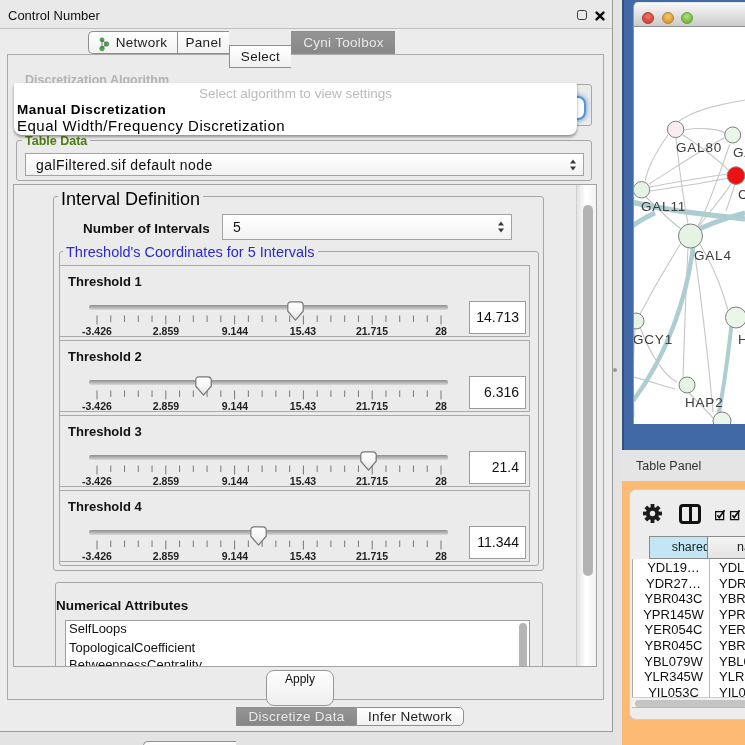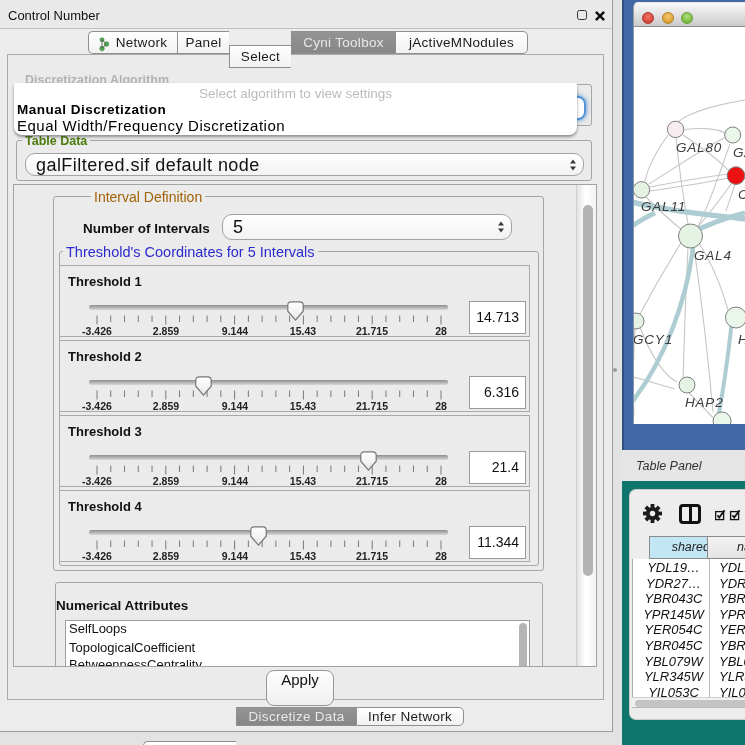--- a/index.html
+++ b/index.html
@@ -14,50 +14,50 @@
 #tabpanel { position:absolute; left:7px; top:54px; width:597px; height:646px;
   border:1px solid #a9a9a9; background:#ebebeb; }
 .seg { position:absolute; top:31px; height:23px; background:linear-gradient(#ffffff,#f1f1f1);
   border-top:1px solid #8f8f8f; border-bottom:1px solid #8f8f8f;
   font-size:13.5px; font-weight:normal; color:#1c1c1c; text-align:center; line-height:22px; letter-spacing:0.3px; }
 .seg.dark { background:linear-gradient(#949494,#878787); color:#e8e8e8; }
 .groupbox { position:absolute; border:1px solid #a6a6a6; border-radius:3px; }
 .gtitle { position:absolute; font-size:12.5px; font-weight:bold; color:#4d7c0f;
   background:#ebebeb; padding:0 3px; white-space:nowrap; }
 .combo { position:absolute; background:linear-gradient(#ffffff,#f2f2f2); border:1px solid #a3a3a3;
-  border-radius:10px; font-size:18px; color:#111; letter-spacing:0.45px;padding-left:18px; }
+  border-radius:0; font-size:14px; color:#111; letter-spacing:0.45px;padding-left:18px; }
 .combo .txt { position:absolute; left:10px; top:50%; transform:translateY(-50%); }
 .spin { position:absolute; right:7px; top:50%; width:6px; height:11px; transform:translateY(-50%); }
 .spin:before { content:""; position:absolute; left:0; top:0; border-left:3px solid transparent;
   border-right:3px solid transparent; border-bottom:4px solid #3a3a3a; }
 .spin:after { content:""; position:absolute; left:0; bottom:0; border-left:3px solid transparent;
   border-right:3px solid transparent; border-top:4px solid #3a3a3a; }
 #scrollpane { position:absolute; left:13px; top:184px; width:584px; height:483px;
   border:1px solid #a3a3a3; background:#ebebeb; overflow:hidden; }
 .tpanel { position:absolute; left:45px; width:471px; height:72px; border:1px solid #a9a9a9; background:#ebebeb; }
 .tpanel .name { position:absolute; left:8px; top:8px; font-size:13px; font-weight:bold; color:#111; }
 .track { position:absolute; left:29px; top:39px; width:359px; height:5px; border-radius:2px;
   background:linear-gradient(#8e8e8e,#d9d9d9); }
 .vbox { position:absolute; left:409px; top:35px; width:57px; height:33px; background:#fff;
   border:1px solid #9b9b9b; font-size:14px; color:#111; text-align:right;
   line-height:31px; padding-right:6px; }
 .ticklbl { position:absolute; top:59px; font-size:10.5px; font-weight:bold; color:#222;
   transform:translateX(-50%); }
 .itm { position:absolute; left:3px; font-size:13px; color:#111; }
 #applybtn { position:absolute; left:266px; top:670px; width:68px; height:36px;
   background:linear-gradient(#fefefe,#efefef); border:1px solid #979797; border-radius:8px;
-  font-size:15px; color:#111; text-align:center; line-height:17px; }
+  font-size:12px; color:#111; text-align:center; line-height:17px; }
 #popup { position:absolute; left:14px; top:83px; width:563px; height:52px; background:#fff;
   border-radius:2px 2px 8px 8px; box-shadow:0 2px 3px rgba(50,50,50,0.5); z-index:50; }
 #popup .p1 { position:absolute; left:0; right:0; top:3px; text-align:center; font-size:13.5px; color:#bbbbbb; }
 #popup .p2 { position:absolute; left:3px; top:19px; font-size:13.5px; font-weight:bold; color:#000; letter-spacing:0.5px; }
 #popup .p3 { position:absolute; left:3px; top:34px; font-size:15px; color:#000000; letter-spacing:0.5px; }
 #focuscombo { position:absolute; left:548px; top:96px; width:38px; height:24px; background:#fff;
   border:2px solid #5795d6; border-radius:8px; box-shadow:0 0 4px 1px rgba(90,150,215,0.8); z-index:10; }
-#rightside { position:absolute; left:622px; top:0; width:123px; height:745px; background:#0f766e;font-style:italic; }
+#rightside { position:absolute; left:622px; top:0; width:123px; height:745px; background:#fdba74; }
 #bluezone { position:absolute; left:0; top:0; width:123px; height:450px; background:#4169a5;
   border-left:2px solid #305082; }
 #netwin { position:absolute; left:11px; top:2px; width:112px; height:422px; }
 #nettitle { position:absolute; left:0; top:0; width:112px; height:25px;
   background:linear-gradient(#f8f8f8,#cbcbcb); border-bottom:1px solid #8e8e8e;
   border-top:1px solid #e8e8e8; border-left:1px solid #9a9a9a; border-radius:5px 0 0 0; }
 .light { position:absolute; top:9px; width:12px; height:12px; border-radius:50%; }
 #netcanvas { position:absolute; left:0px; top:25px; width:112px; height:397px; background:#fff; border-left:1px solid #8a93a5; }
 #tpbar { position:absolute; left:0; top:450px; width:123px; height:31px; background:#e5e5e5; }
 #tpbar .t { position:absolute; left:14px; top:9px; font-size:12.5px; color:#333; }
@@ -96,36 +96,35 @@
     <svg style="position:absolute;left:9px;top:5px;" width="12" height="15">
         <circle cx="4" cy="2.8" r="2" fill="#52b152" stroke="#2d7a31" stroke-width="0.6"></circle>
         <circle cx="8.5" cy="7" r="2.3" fill="#52b152" stroke="#2d7a31" stroke-width="0.6"></circle>
         <circle cx="4" cy="11.5" r="2.3" fill="#52b152" stroke="#2d7a31" stroke-width="0.6"></circle>
         <path d="M4,2.8 L8.5,7 L4,11.5 M4,2.8 L4,11.5" stroke="#555" stroke-width="0.8" fill="none"></path>
       </svg>
     <span style="margin-left:17px;">Network</span></div>
   <div class="seg" style="left:177px;width:52px;border-left:1px solid #8f8f8f;">Panel</div>
   <div class="seg" style="left:229px;width:62px;border-left:1px solid #8f8f8f;margin-top:14px;">Select</div>
   <div class="seg dark" style="left:291px;width:104px;border-left:1px solid #8f8f8f;">Cyni Toolbox</div>
-  <div class="seg" style="left:395px;width:133px;border-left:1px solid #8f8f8f;border-right:1px solid #8f8f8f;border-radius:0 5px 5px 0;">jActiveMNodules</div>
 
   <div class="groupbox" style="left:16px;top:84px;width:576px;height:42px;"></div>
   <div class="gtitle" style="left:22px;top:73px;color:#b3b3b3;">Discretization Algorithm</div>
   <div id="focuscombo"></div>
 
   <div class="groupbox" style="left:16px;top:140px;width:576px;height:41px;"></div>
   <div class="gtitle" style="left:22px;top:134px;">Table Data</div>
   <div class="combo" style="left:25px;top:153px;width:559px;height:23px;">
     <span class="txt">galFiltered.sif default node</span>
       <span class="spin"></span>
     </div>
   <div id="scrollpane">
 
     <div class="groupbox" style="left:39px;top:11px;width:491px;height:375px;"></div>
-    <div class="gtitle" style="left:44px;top:4px;color:#a16207;font-weight:normal;font-size:14px;margin-left:33px;">Interval Definition</div>
+    <div class="gtitle" style="left:44px;top:4px;color:#000000;font-weight:normal;font-size:18px;">Interval Definition</div>
     <div style="position:absolute;left:69px;top:36px;font-size:13.5px;font-weight:bold;color:#111;">Number of Intervals</div>
     <div class="combo" style="left:208px;top:29px;width:290px;height:26px;">
       <span class="txt">5</span>
         <span class="spin"></span>
       </div>
     <div class="groupbox" style="left:45px;top:66px;width:480px;height:315px;"></div>
     <div class="gtitle" style="left:49px;top:59px;color:#2a2ad0;font-weight:normal;font-size:14.5px;">Threshold's Coordinates for 5 Intervals</div>
     <div class="tpanel" style="top:80px;">
         <div class="name">Threshold 1</div>
       <div class="track"></div>

